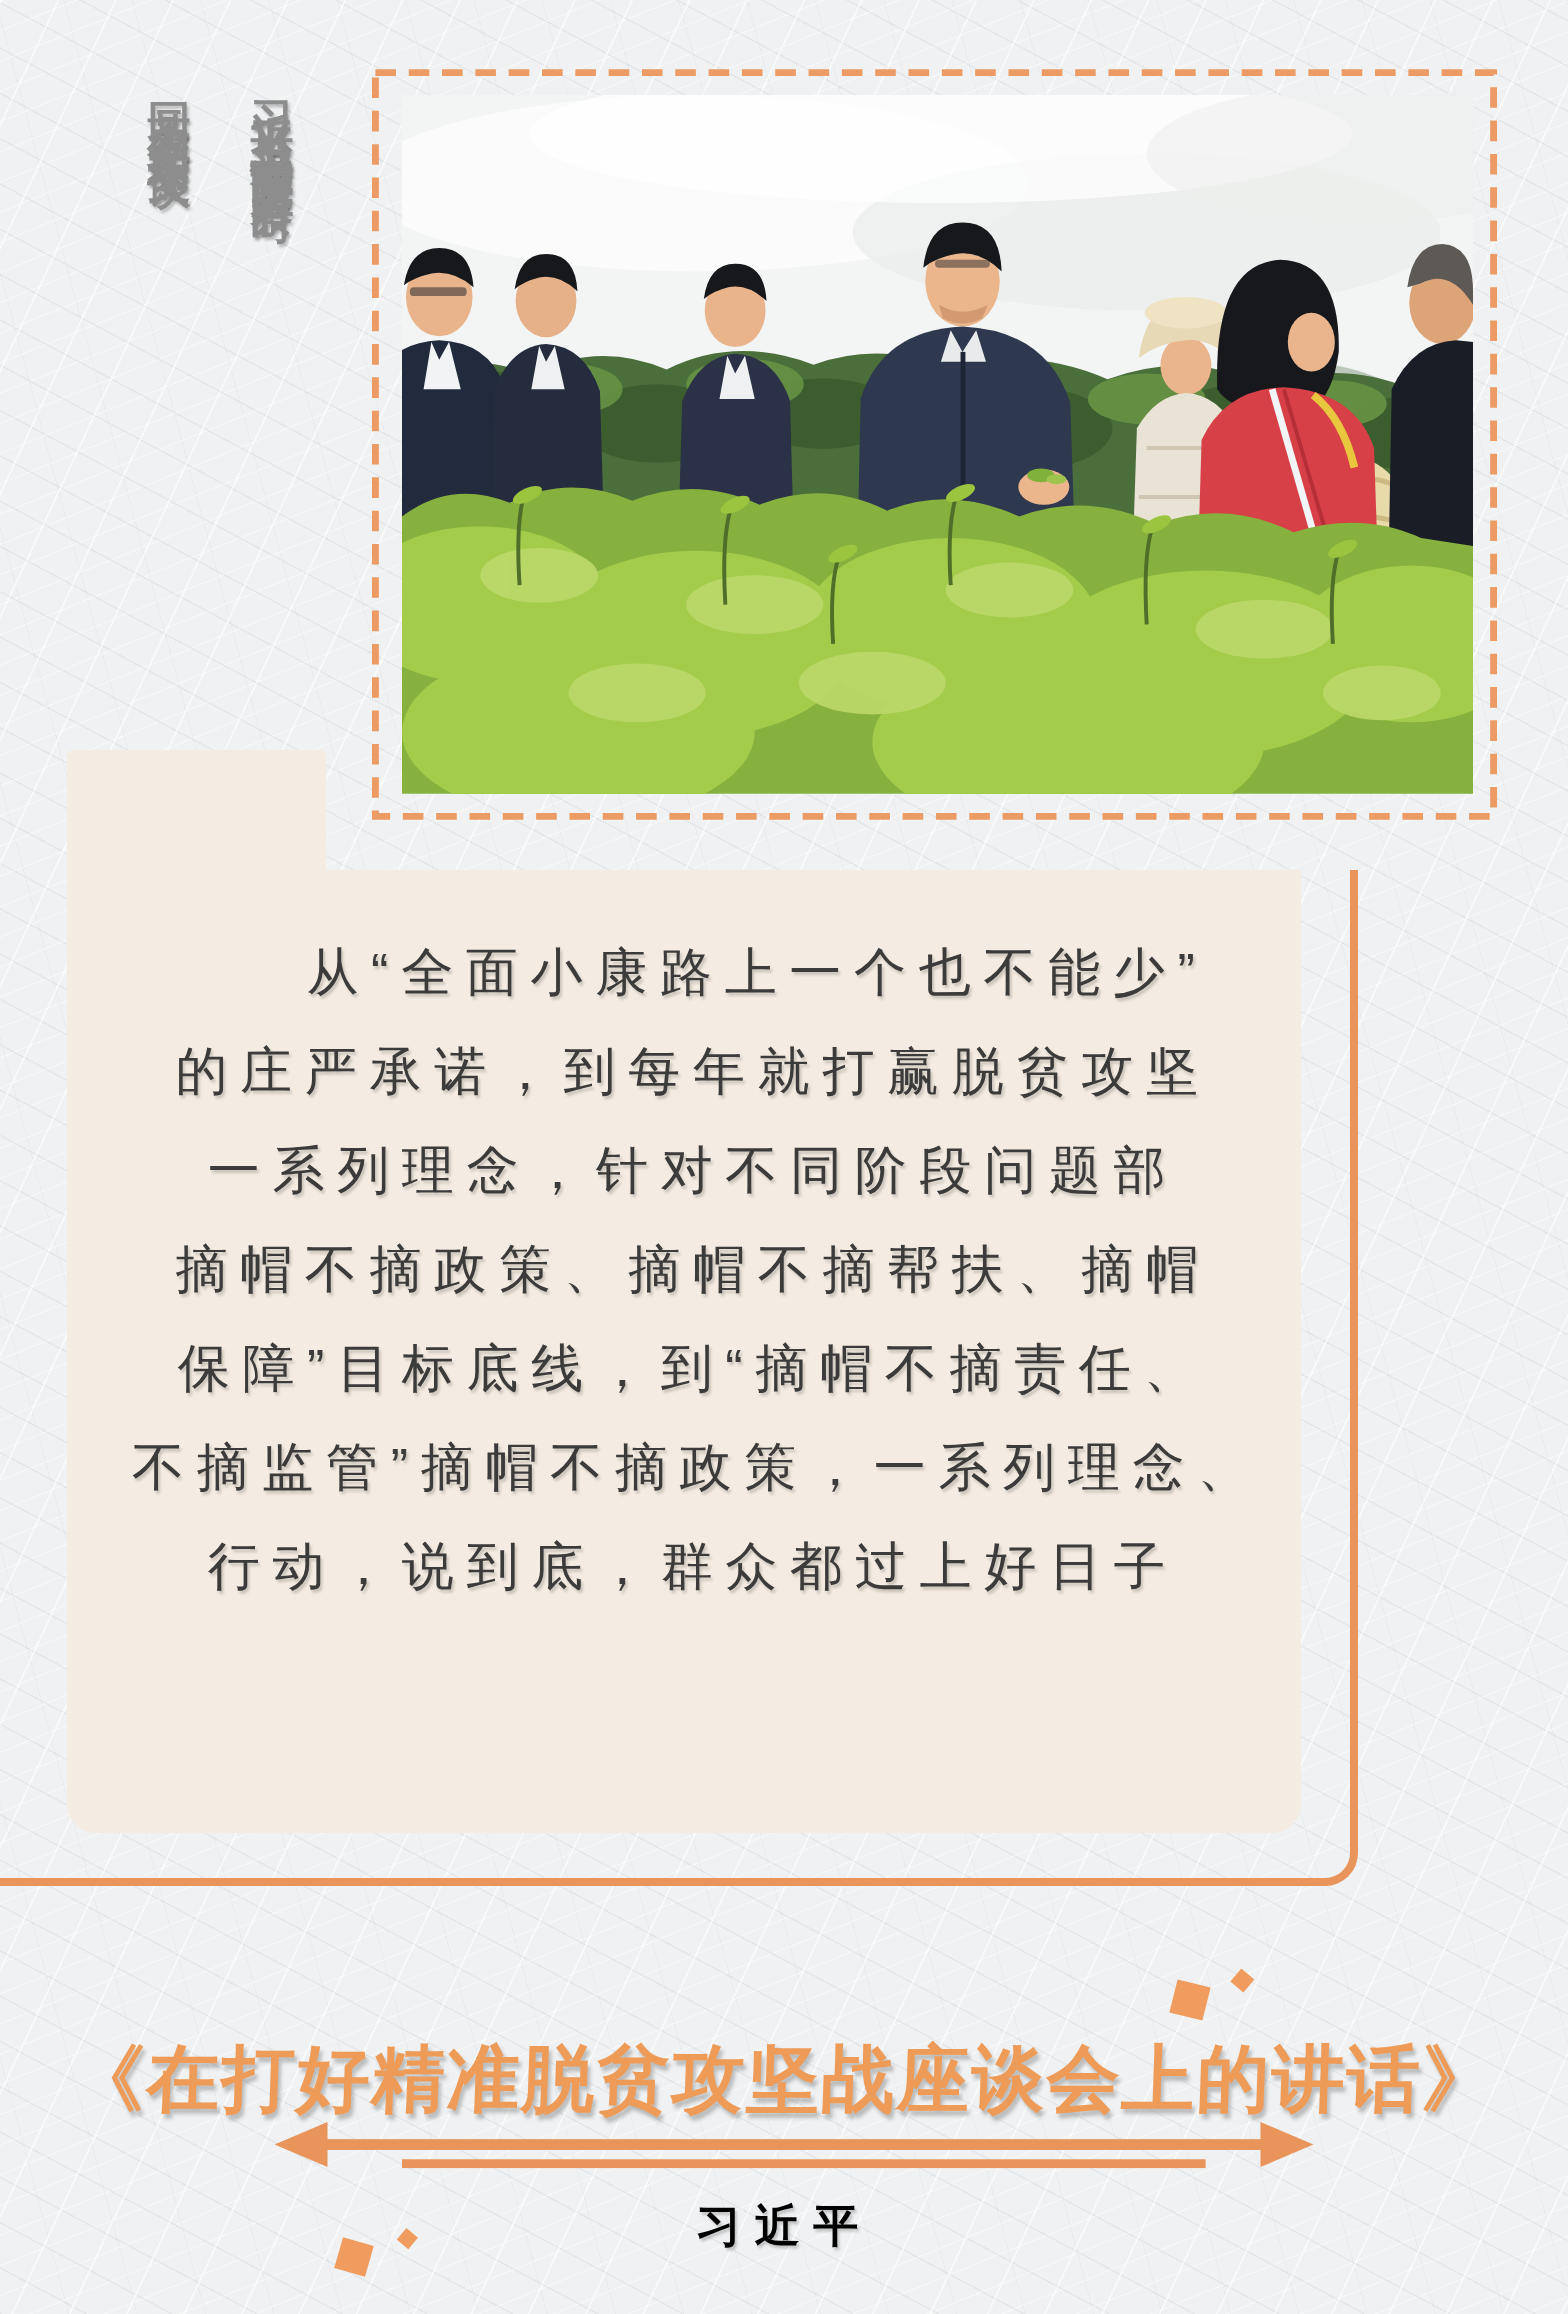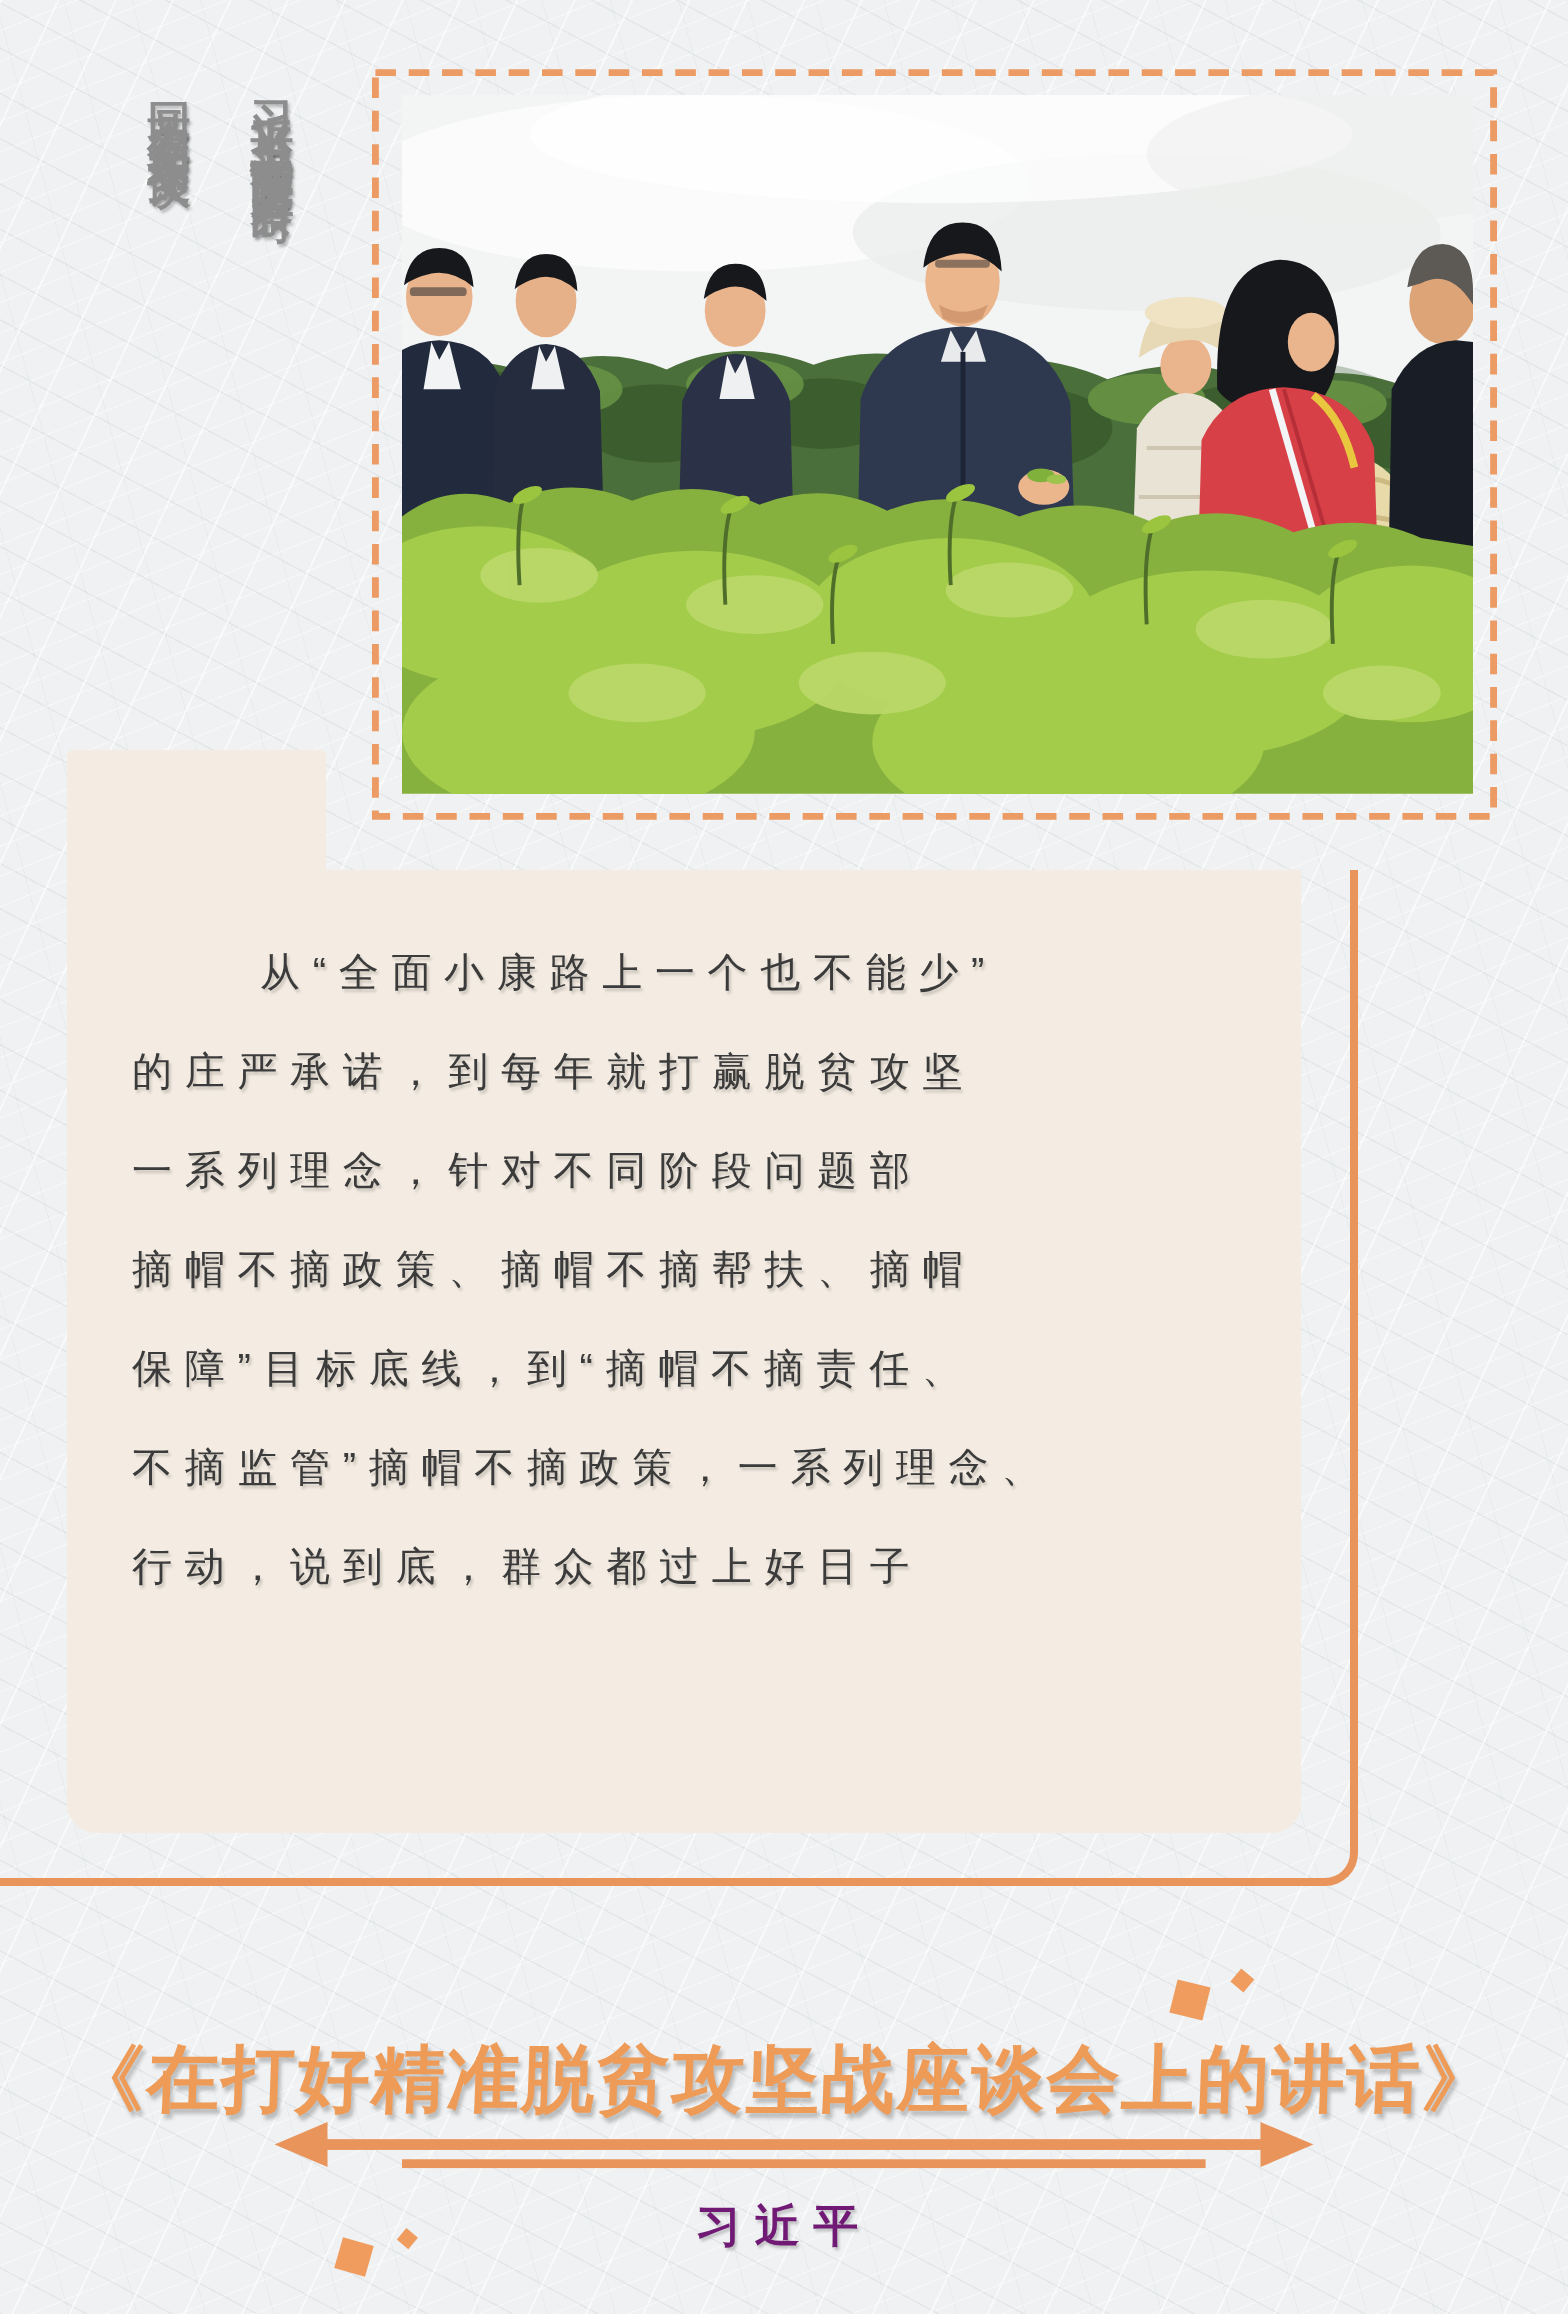--- a/index.html
+++ b/index.html
@@ -52,24 +52,25 @@
     position:absolute;left:0;top:870px;width:1350px;height:1008px;
     border-right:8.8px solid #e9945b;
     border-bottom:8.8px solid #e9945b;
     border-bottom-right-radius:33px;
     pointer-events:none;
   }
 
   
   .quote{
     position:absolute;left:132px;top:923px;width:1122px;
-    font-size:40px;line-height:99px;letter-spacing:12.7px;
+    font-size:52px;line-height:99px;letter-spacing:12.7px;
     color:#3b3b3b;
     text-shadow:2px 2.9px 2.9px rgba(0,0,0,.18);
     white-space:nowrap;
+    text-align:center;
   }
   .quote .line{height:99px;}
   .quote .indent{text-indent:128px;}
 
   
   .poster-title{
     position:absolute;left:0;top:2031px;width:1568px;
     text-align:center;
     font-family:"Liberation Serif","DejaVu Serif",serif;
     font-size:73px;font-weight:bold;
@@ -79,21 +80,21 @@
     transform:skewX(-2deg);
   }
 
   .arrow-svg{position:absolute;left:255px;top:2113px;}
 
   .attribution{
     position:absolute;left:0;top:2196px;width:1568px;
     text-align:center;
     font-family:"Liberation Serif","DejaVu Serif",serif;
     font-size:45px;font-weight:bold;letter-spacing:13.7px;
-    color:#701a75;
+    color:#000000;
     text-shadow:2px 2.9px 2.9px rgba(0,0,0,.20);
   }
 
   
   .diamond{position:absolute;background:#ef9c5e;}
   .d1{left:1173px;top:1983px;width:34px;height:34px;transform:rotate(14deg);}
   .d2{left:1234px;top:1972px;width:16.7px;height:16.7px;transform:rotate(40deg);}
   .d3{left:338px;top:2241px;width:32px;height:32px;transform:rotate(16deg);}
   .d4{left:400px;top:2231px;width:14.7px;height:14.7px;transform:rotate(40deg);}
 </style>

